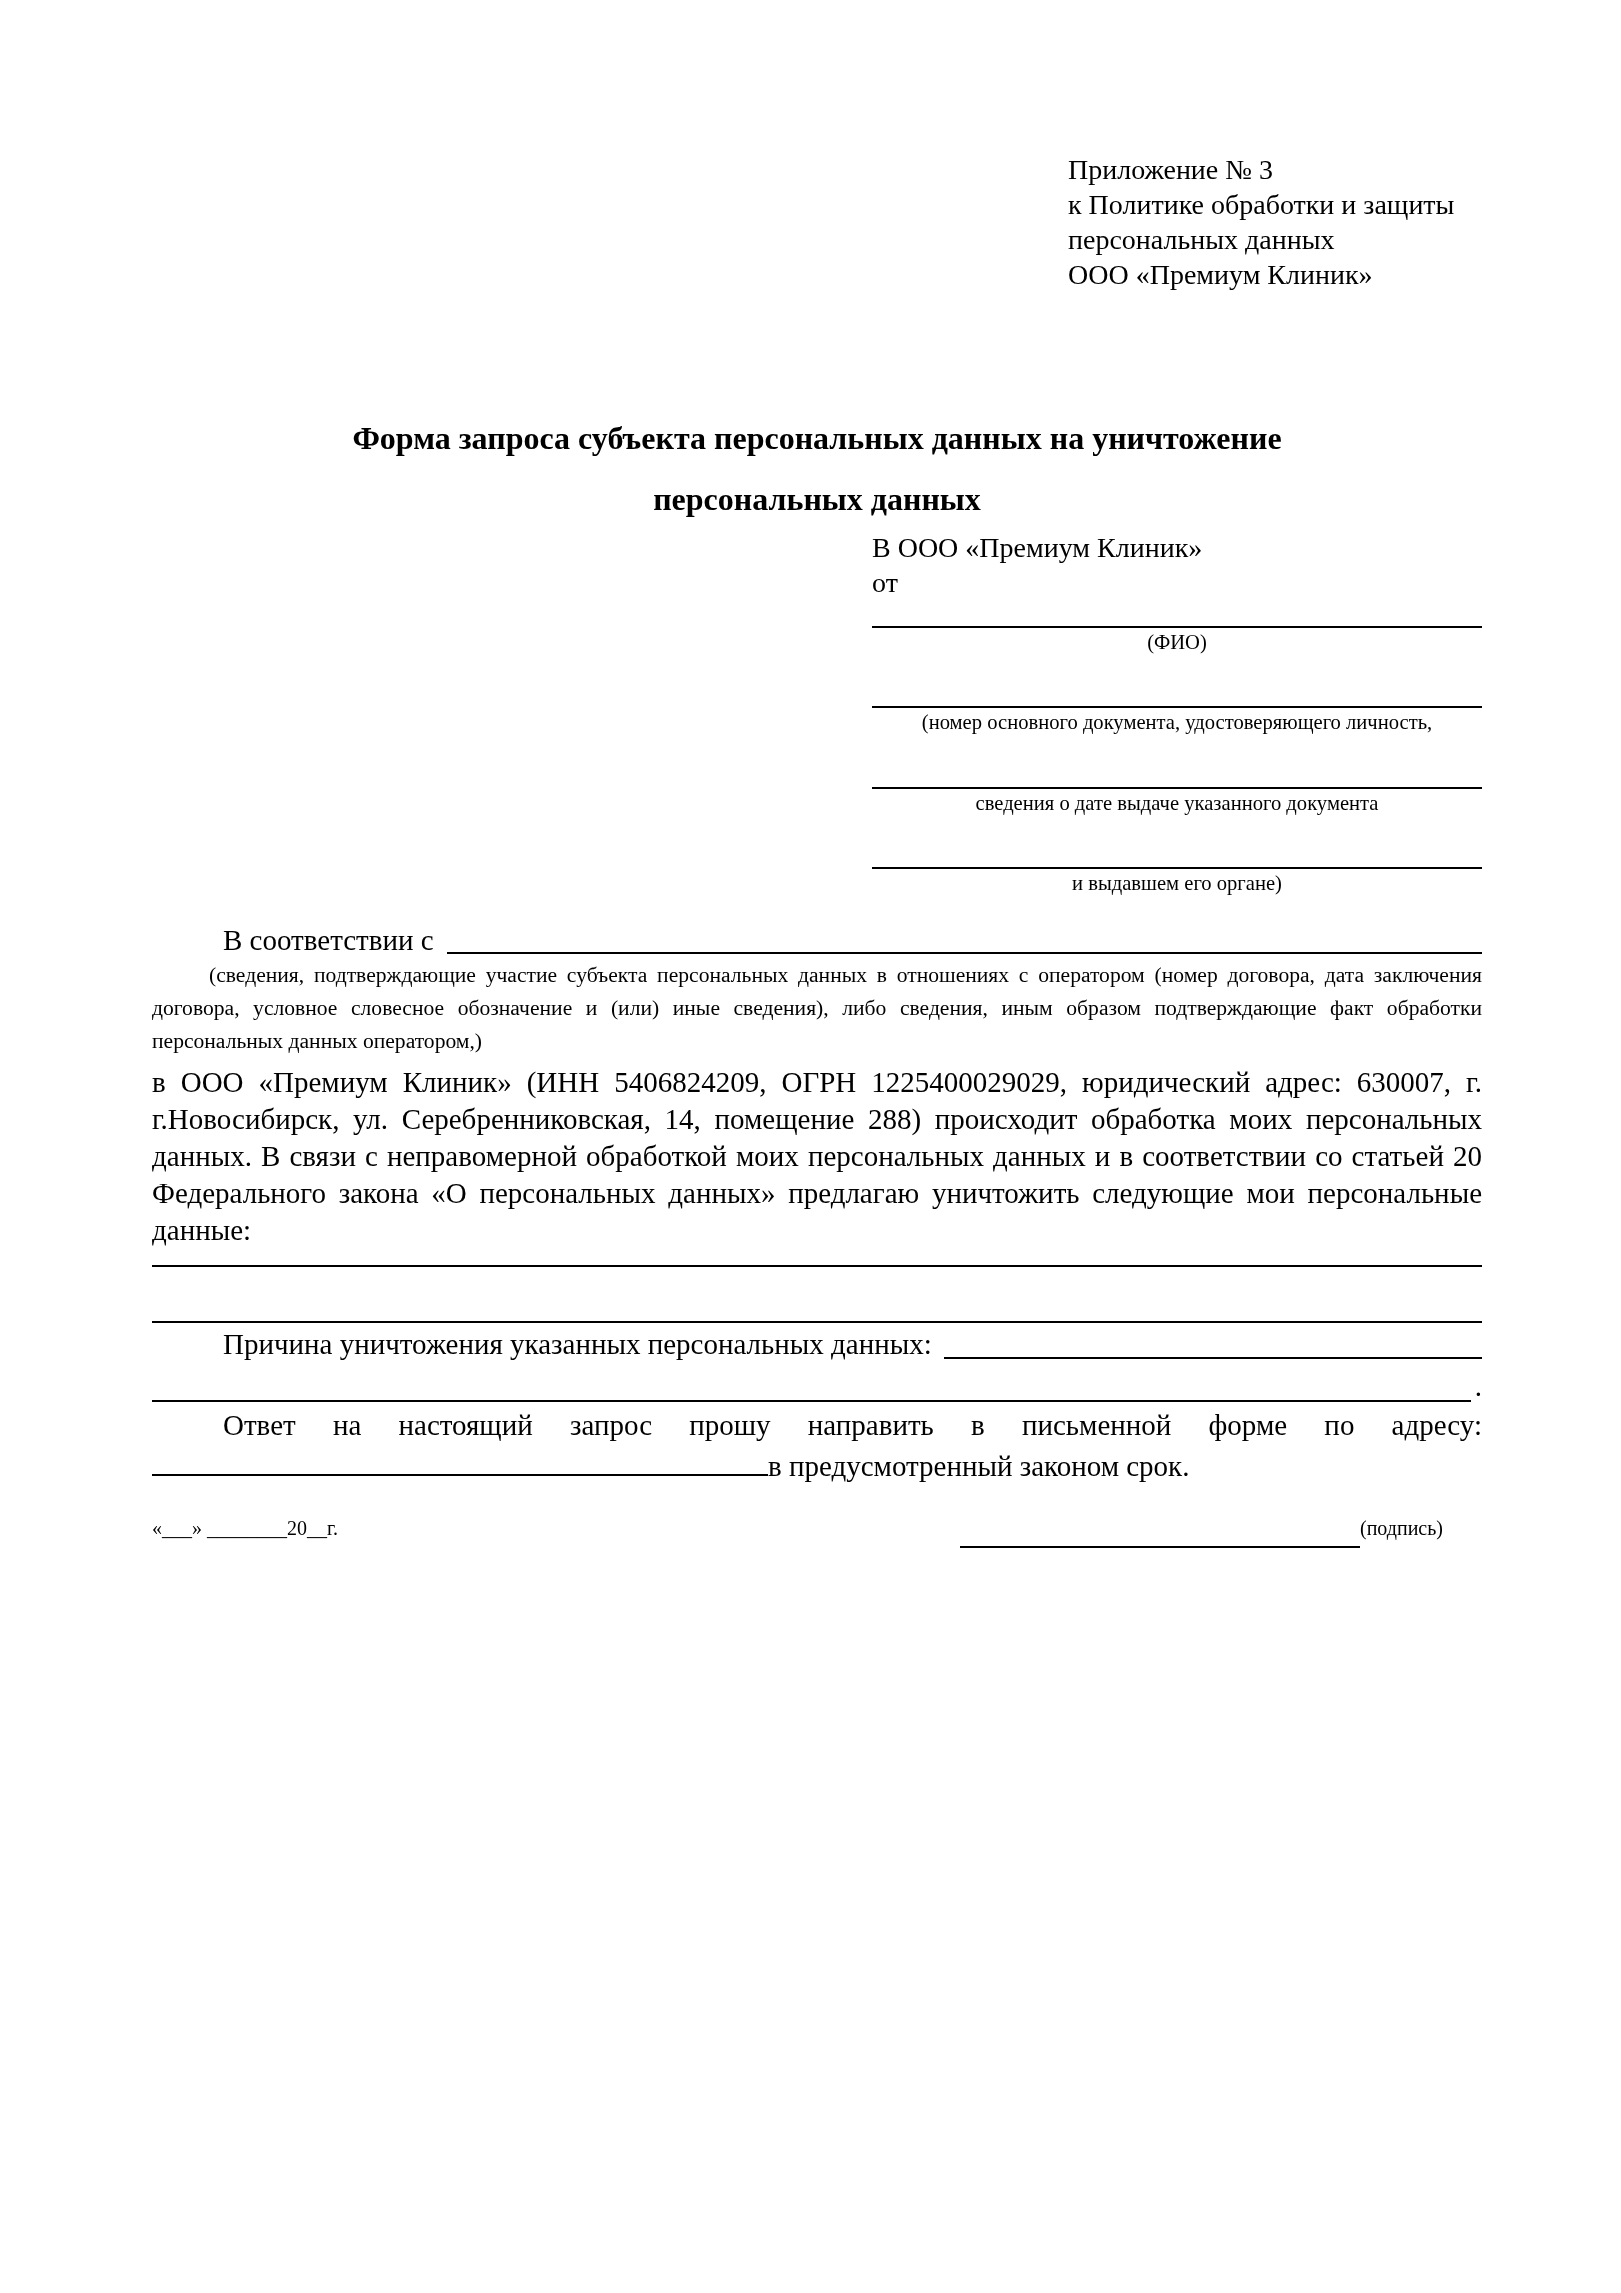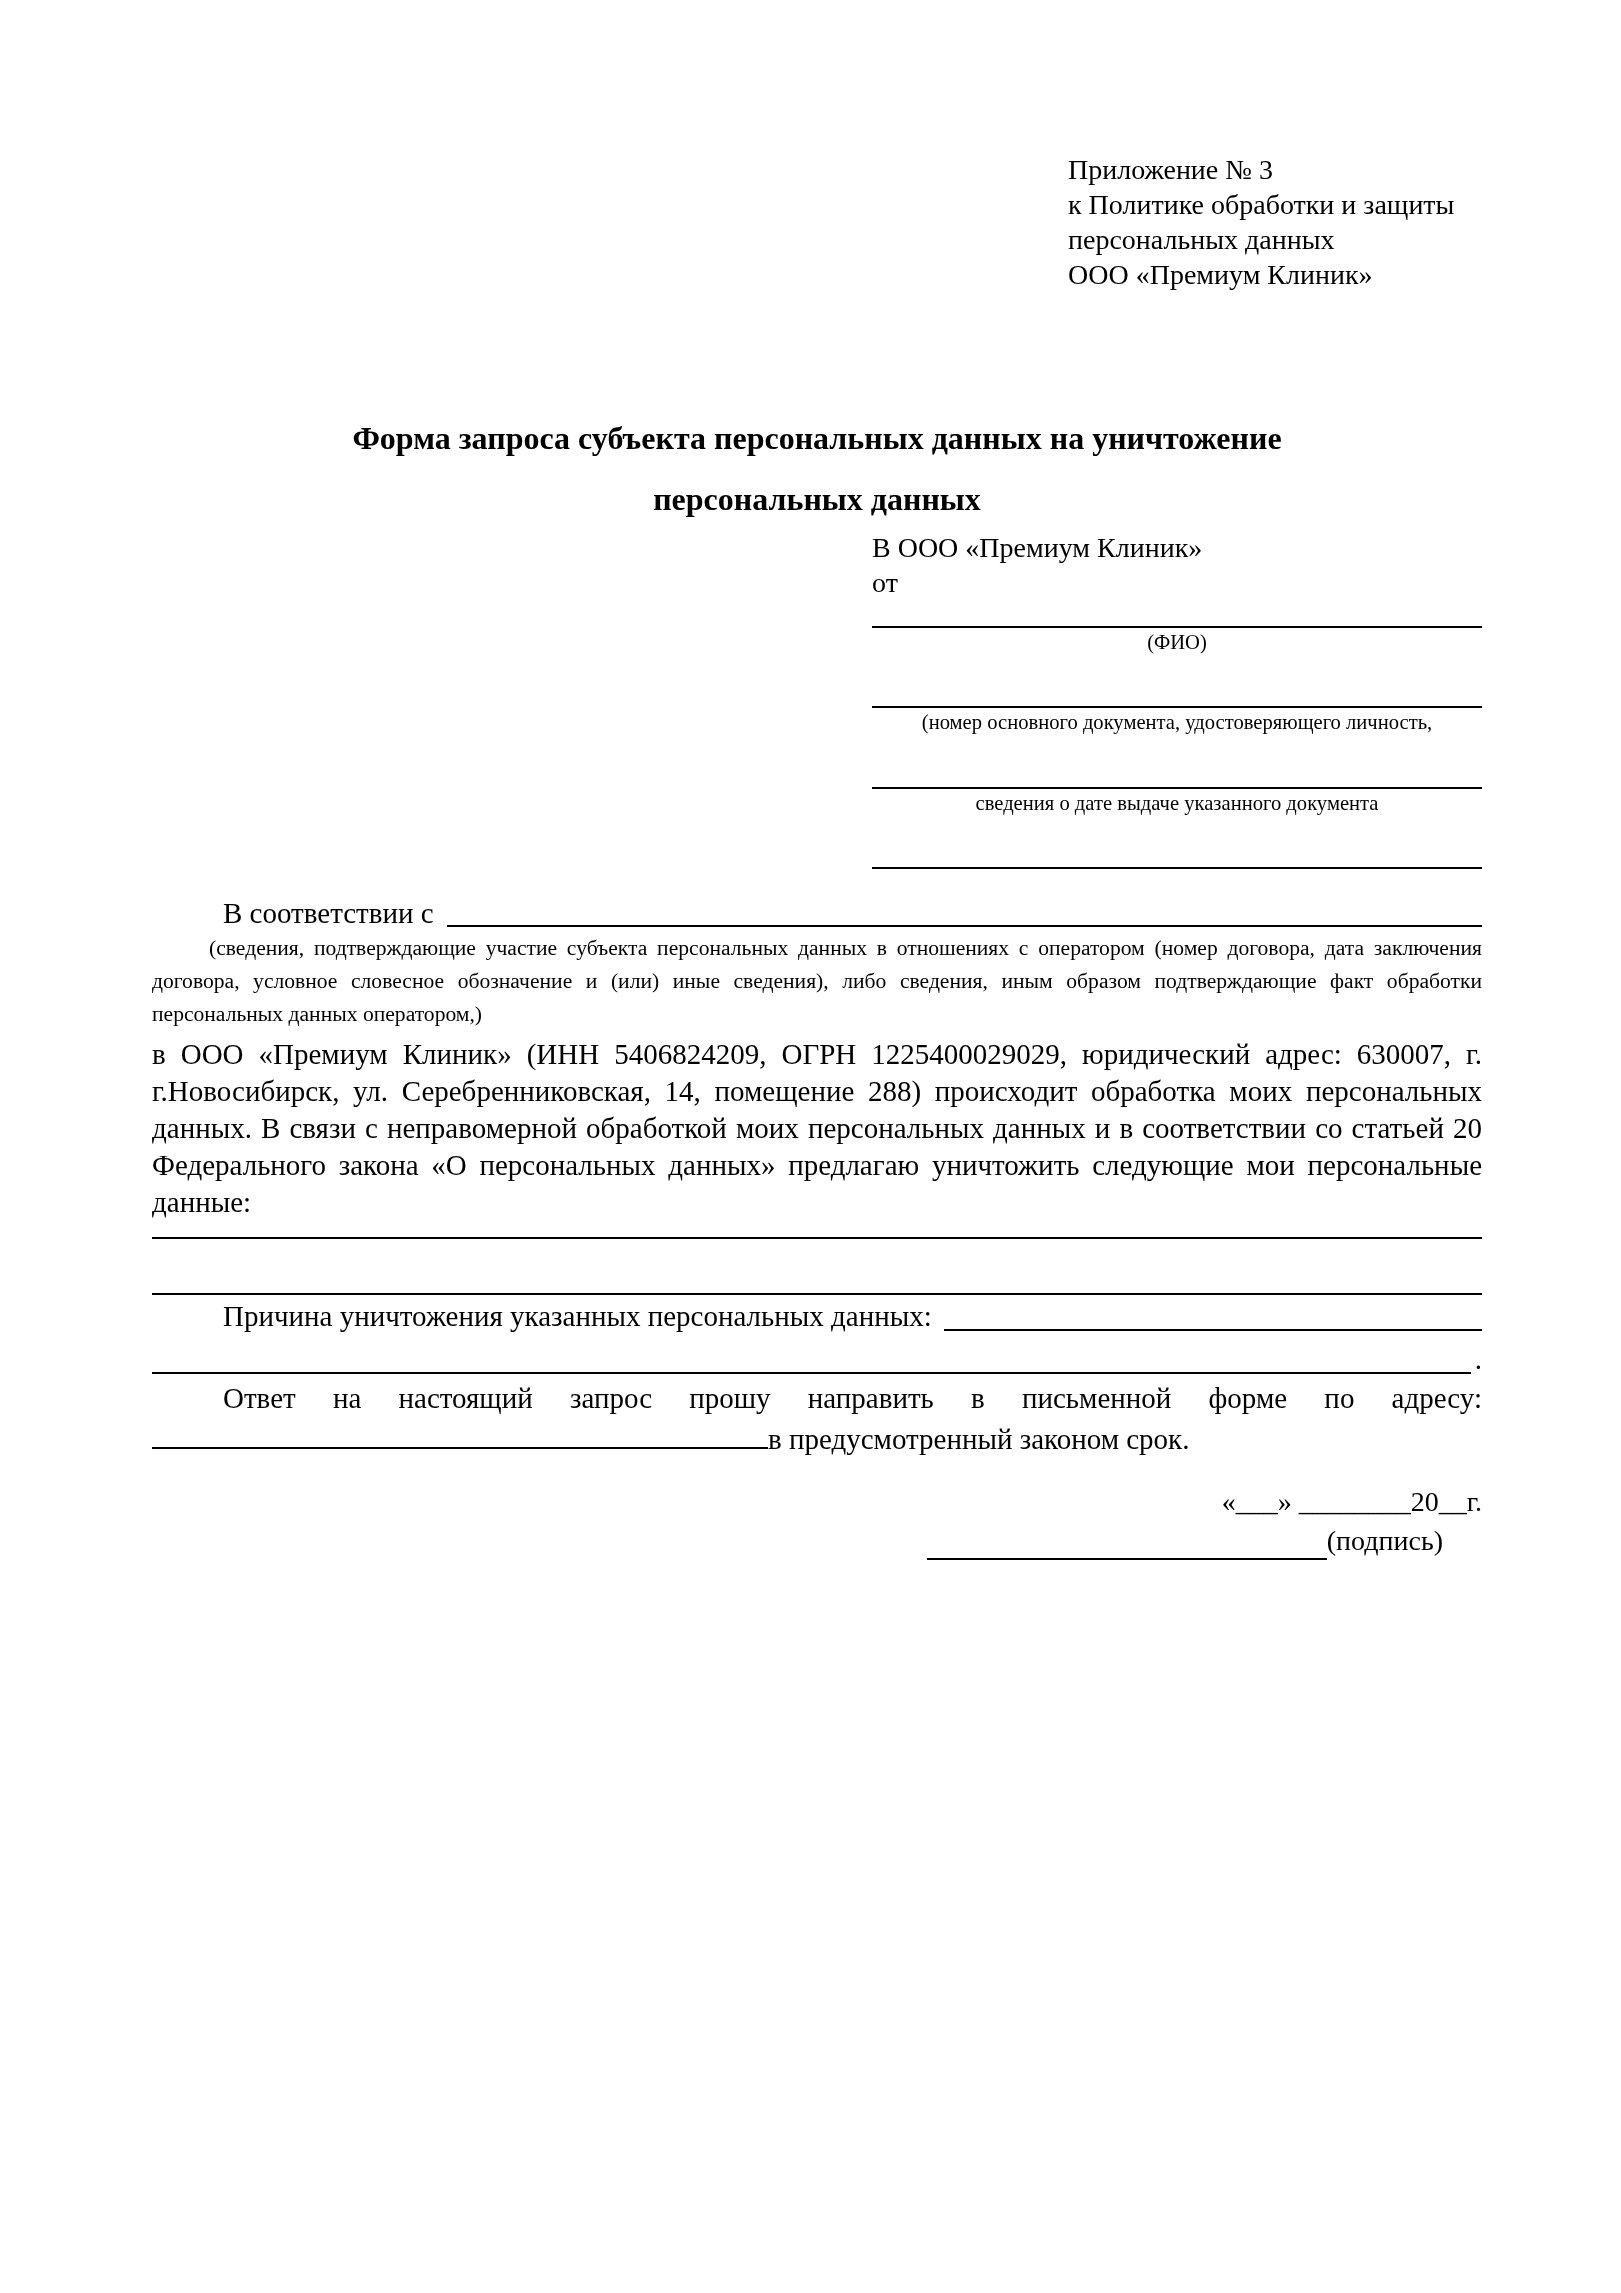--- a/index.html
+++ b/index.html
@@ -132,23 +132,22 @@
     height: 29px;
     vertical-align: baseline;
   }
 
   
   .bottom-row {
     margin-top: 21.6px;
     display: flex;
     justify-content: space-between;
     align-items: flex-end;
-    font-size: 28px;
-    line-height: 39px;
-    flex-direction: column;
+    font-size: 20px;
+    line-height: 39px;
   }
   .signature-group { display: flex; align-items: flex-end; padding-right: 39px; }
   .signature-group .sig-line {
     display: inline-block;
     width: 400px;
     border-bottom: 2.9px solid #000;
     height: 29px;
   }
 </style>
 </head>
@@ -175,20 +174,21 @@
     <div class="fill-rule rule-1"></div>
     <div class="field-caption">(ФИО)</div>
 
     <div class="fill-rule rule-n"></div>
     <div class="field-caption">(номер основного документа, удостоверяющего личность,</div>
 
     <div class="fill-rule rule-n"></div>
     <div class="field-caption">сведения о дате выдаче указанного документа</div>
 
     <div class="fill-rule rule-n"></div>
+    <div class="field-caption">и выдавшем его органе)</div>
   </div>
 
   <div class="according">
     <span class="label">В соответствии с</span>
     <span class="fill"></span>
   </div>
 
   <div class="note">(сведения, подтверждающие участие субъекта персональных данных в отношениях с оператором (номер договора, дата заключения договора, условное словесное обозначение и (или) иные сведения), либо сведения, иным образом подтверждающие факт обработки персональных данных оператором,)</div>
 
   <div class="main-par">в ООО «Премиум Клиник» (ИНН 5406824209, ОГРН 1225400029029, юридический адрес: 630007, г. г.Новосибирск, ул. Серебренниковская, 14, помещение 288) происходит обработка моих персональных данных. В связи с неправомерной обработкой моих персональных данных и в соответствии со статьей 20 Федерального закона «О персональных данных» предлагаю уничтожить следующие мои персональные данные:</div>

